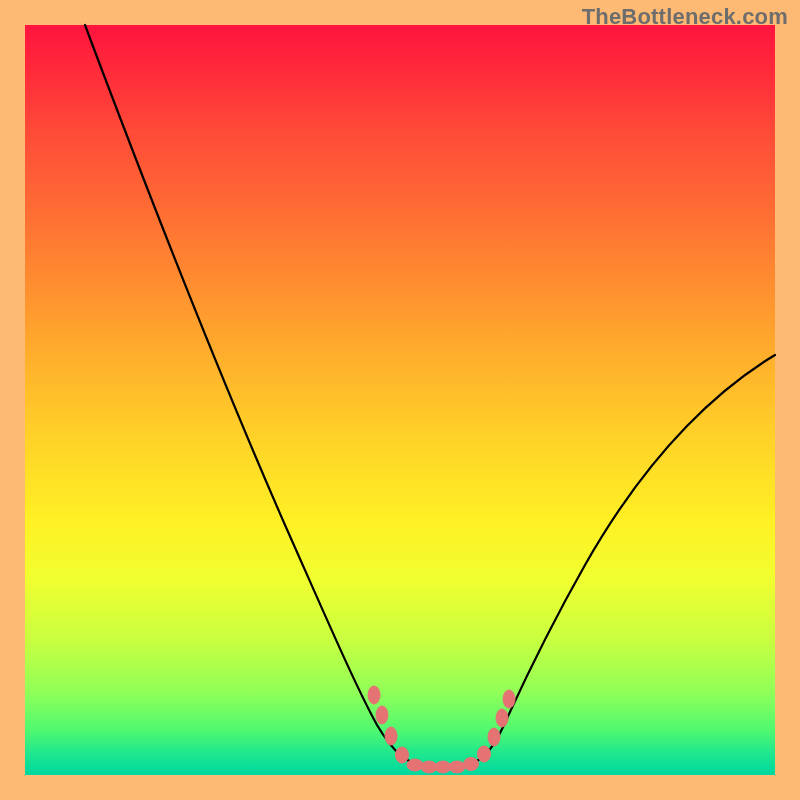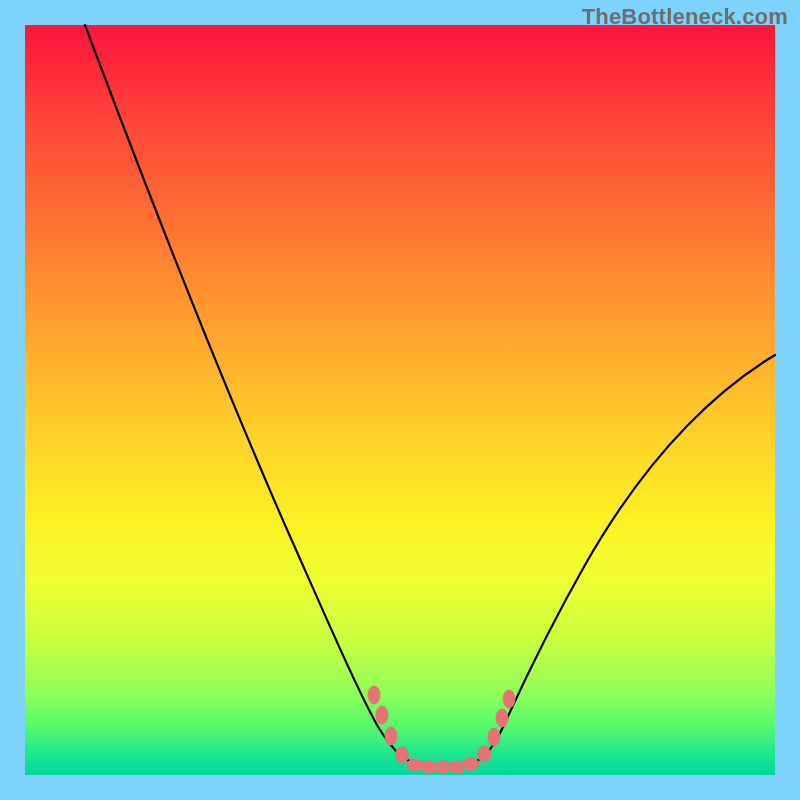--- a/index.html
+++ b/index.html
@@ -10,21 +10,21 @@
     background: #000;
     overflow: hidden;
     font-family: Arial, Helvetica, sans-serif;
   }
   .frame {
     position: absolute;
     top: 0;
     left: 0;
     width: 800px;
     height: 800px;
-    background: #7dd3fc;
+    background: #fdba74;
   }
   .plot-area {
     position: absolute;
     left: 25px;
     top: 25px;
     width: 750px;
     height: 750px;
     
     background: linear-gradient(
       to bottom,

